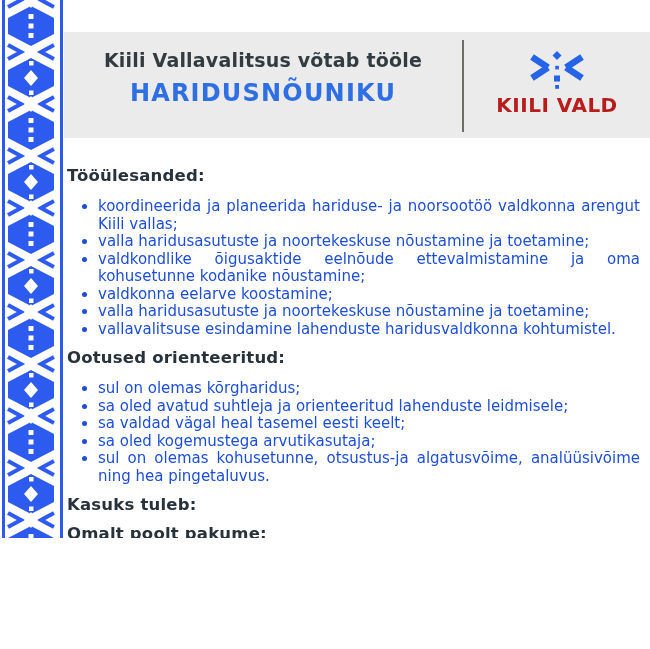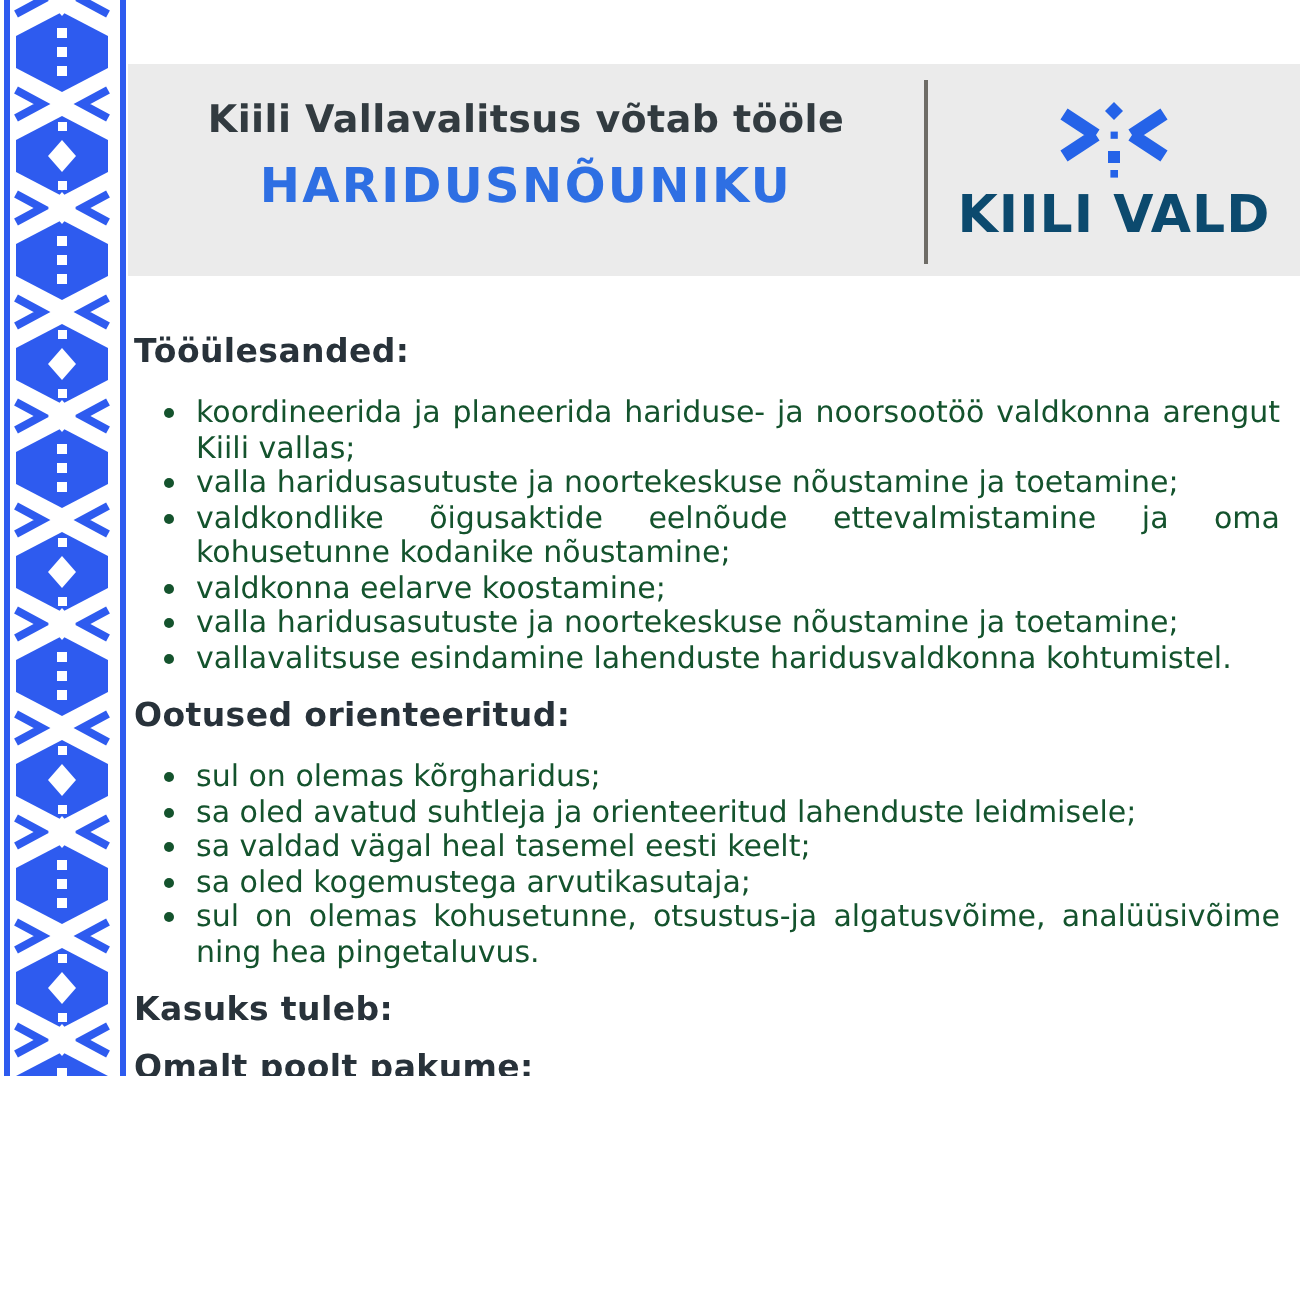--- a/index.html
+++ b/index.html
@@ -15,27 +15,27 @@
   
   .content{position:absolute;left:64px;top:0;right:0;bottom:0;}
   .header-band{
     margin-top:32px;height:106px;background:#ebebeb;display:flex;align-items:stretch;
   }
   .titles{flex:1;display:flex;flex-direction:column;align-items:center;padding-top:17px;gap:8px;}
   .title-main{font-size:19px;font-weight:bold;color:#323b40;letter-spacing:0.2px;}
   .title-role{font-size:24px;font-weight:bold;color:#2e6fe3;letter-spacing:1.2px;}
   .divider{width:2px;background:#6e6c66;margin-top:8px;margin-bottom:6px;}
   .logo-col{width:186px;display:flex;flex-direction:column;align-items:center;padding-top:18px;}
-  .logo-text{font-size:26px;font-weight:bold;color:#0c4a6e;letter-spacing:0.5px;margin-top:3px;}
+  .logo-text{font-size:20px;font-weight:bold;color:#b91c1c;letter-spacing:0.5px;margin-top:3px;}
   
   .body{padding:28px 10px 0 3px;}
   .section h3{font-size:16.5px;font-weight:bold;margin:10px 0 0 0;color:#28323a;letter-spacing:0.2px;}
   .section:first-child h3{margin-top:0;}
   .section ul{margin:13px 0 0 0;padding:0 0 0 31px;}
-  .section li{font-size:15px;line-height:17.5px;text-align:justify;color:#14532d;}
+  .section li{font-size:15px;line-height:17.5px;text-align:justify;color:#1d4ed8;}
 </style>
 </head>
 <body>
 
 <div class="page">
 
   <div class="thin-line left"></div>
   <div class="pattern-wrap">
     <svg width="48" height="649">
       <defs>

